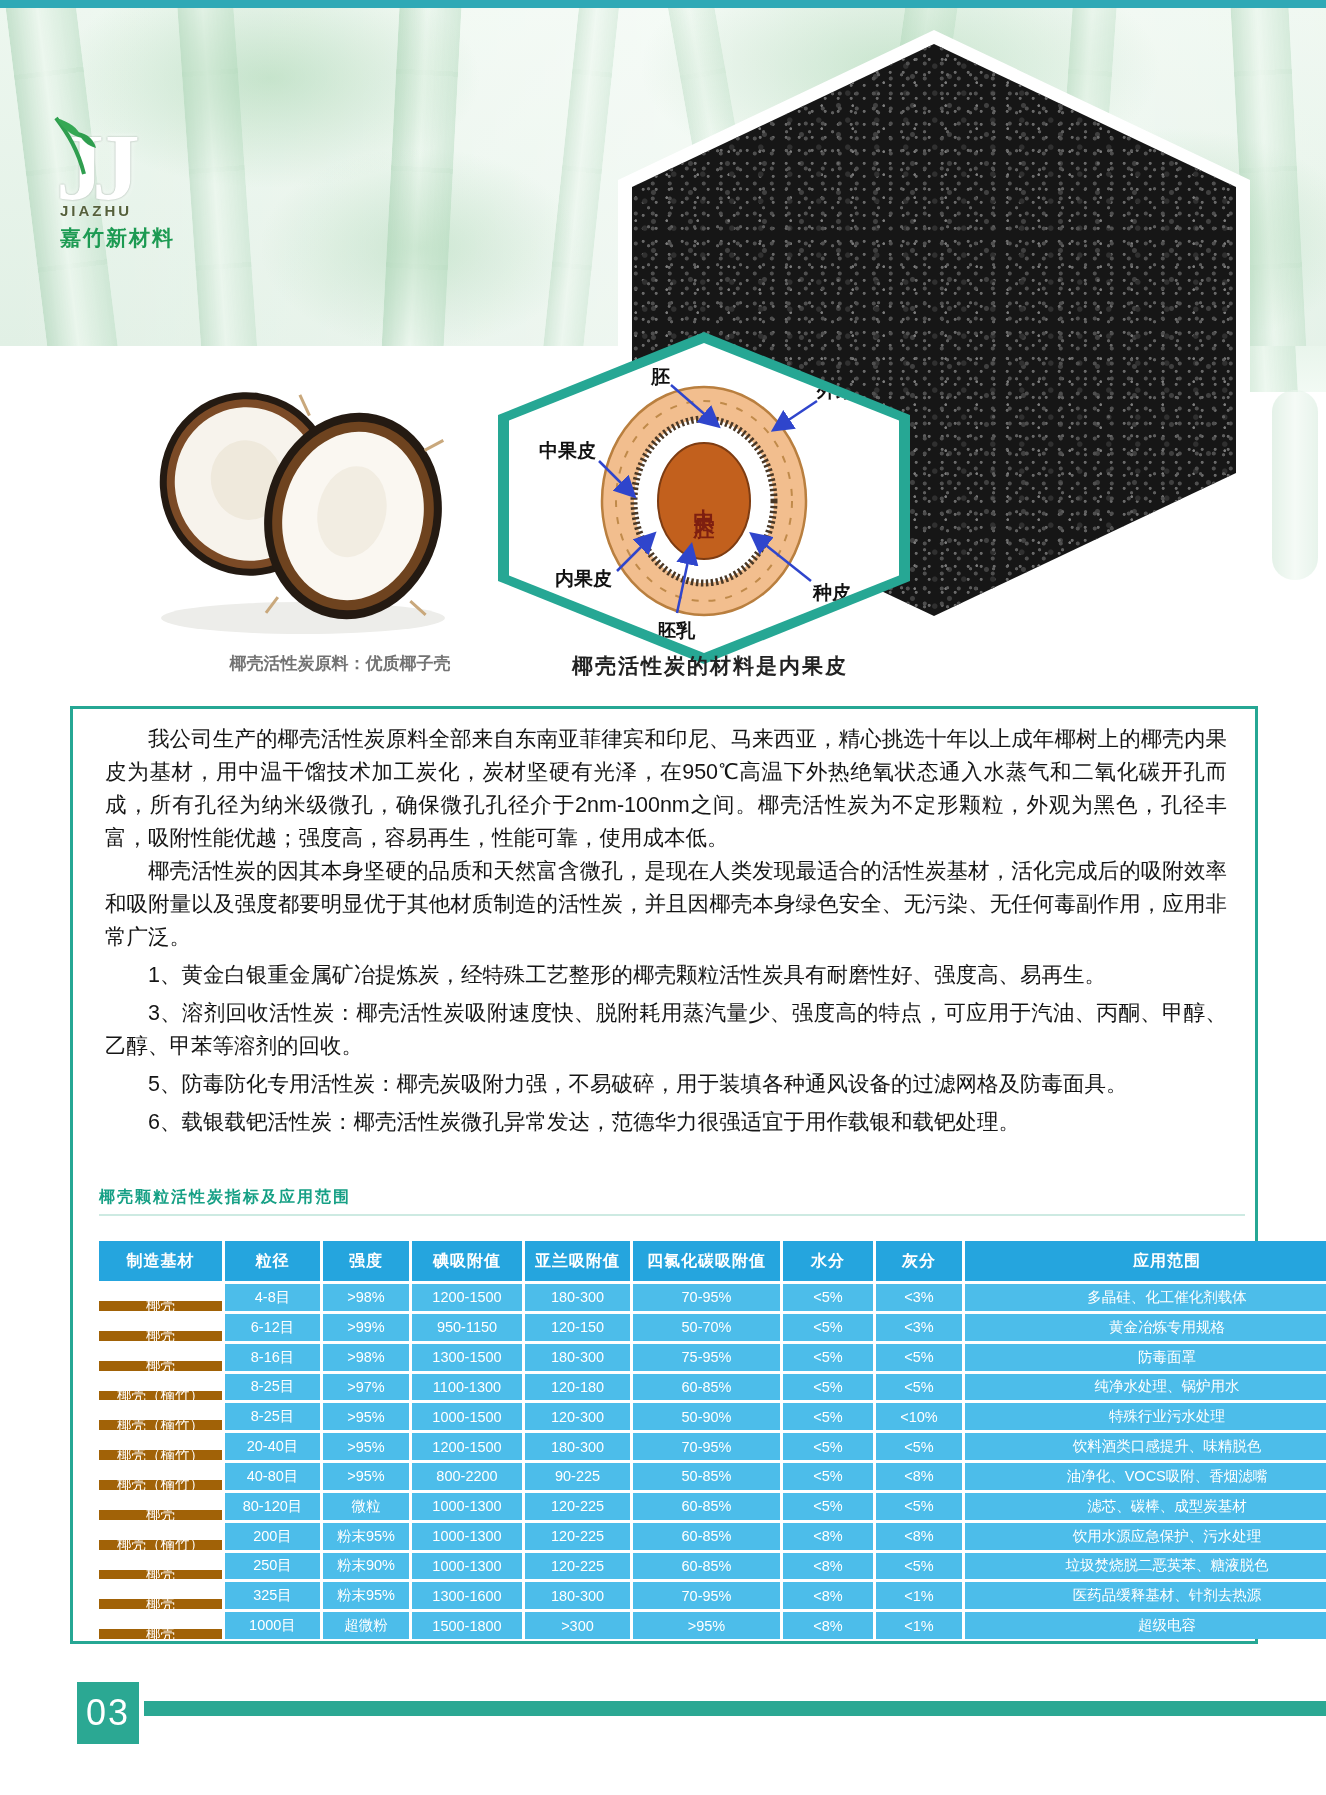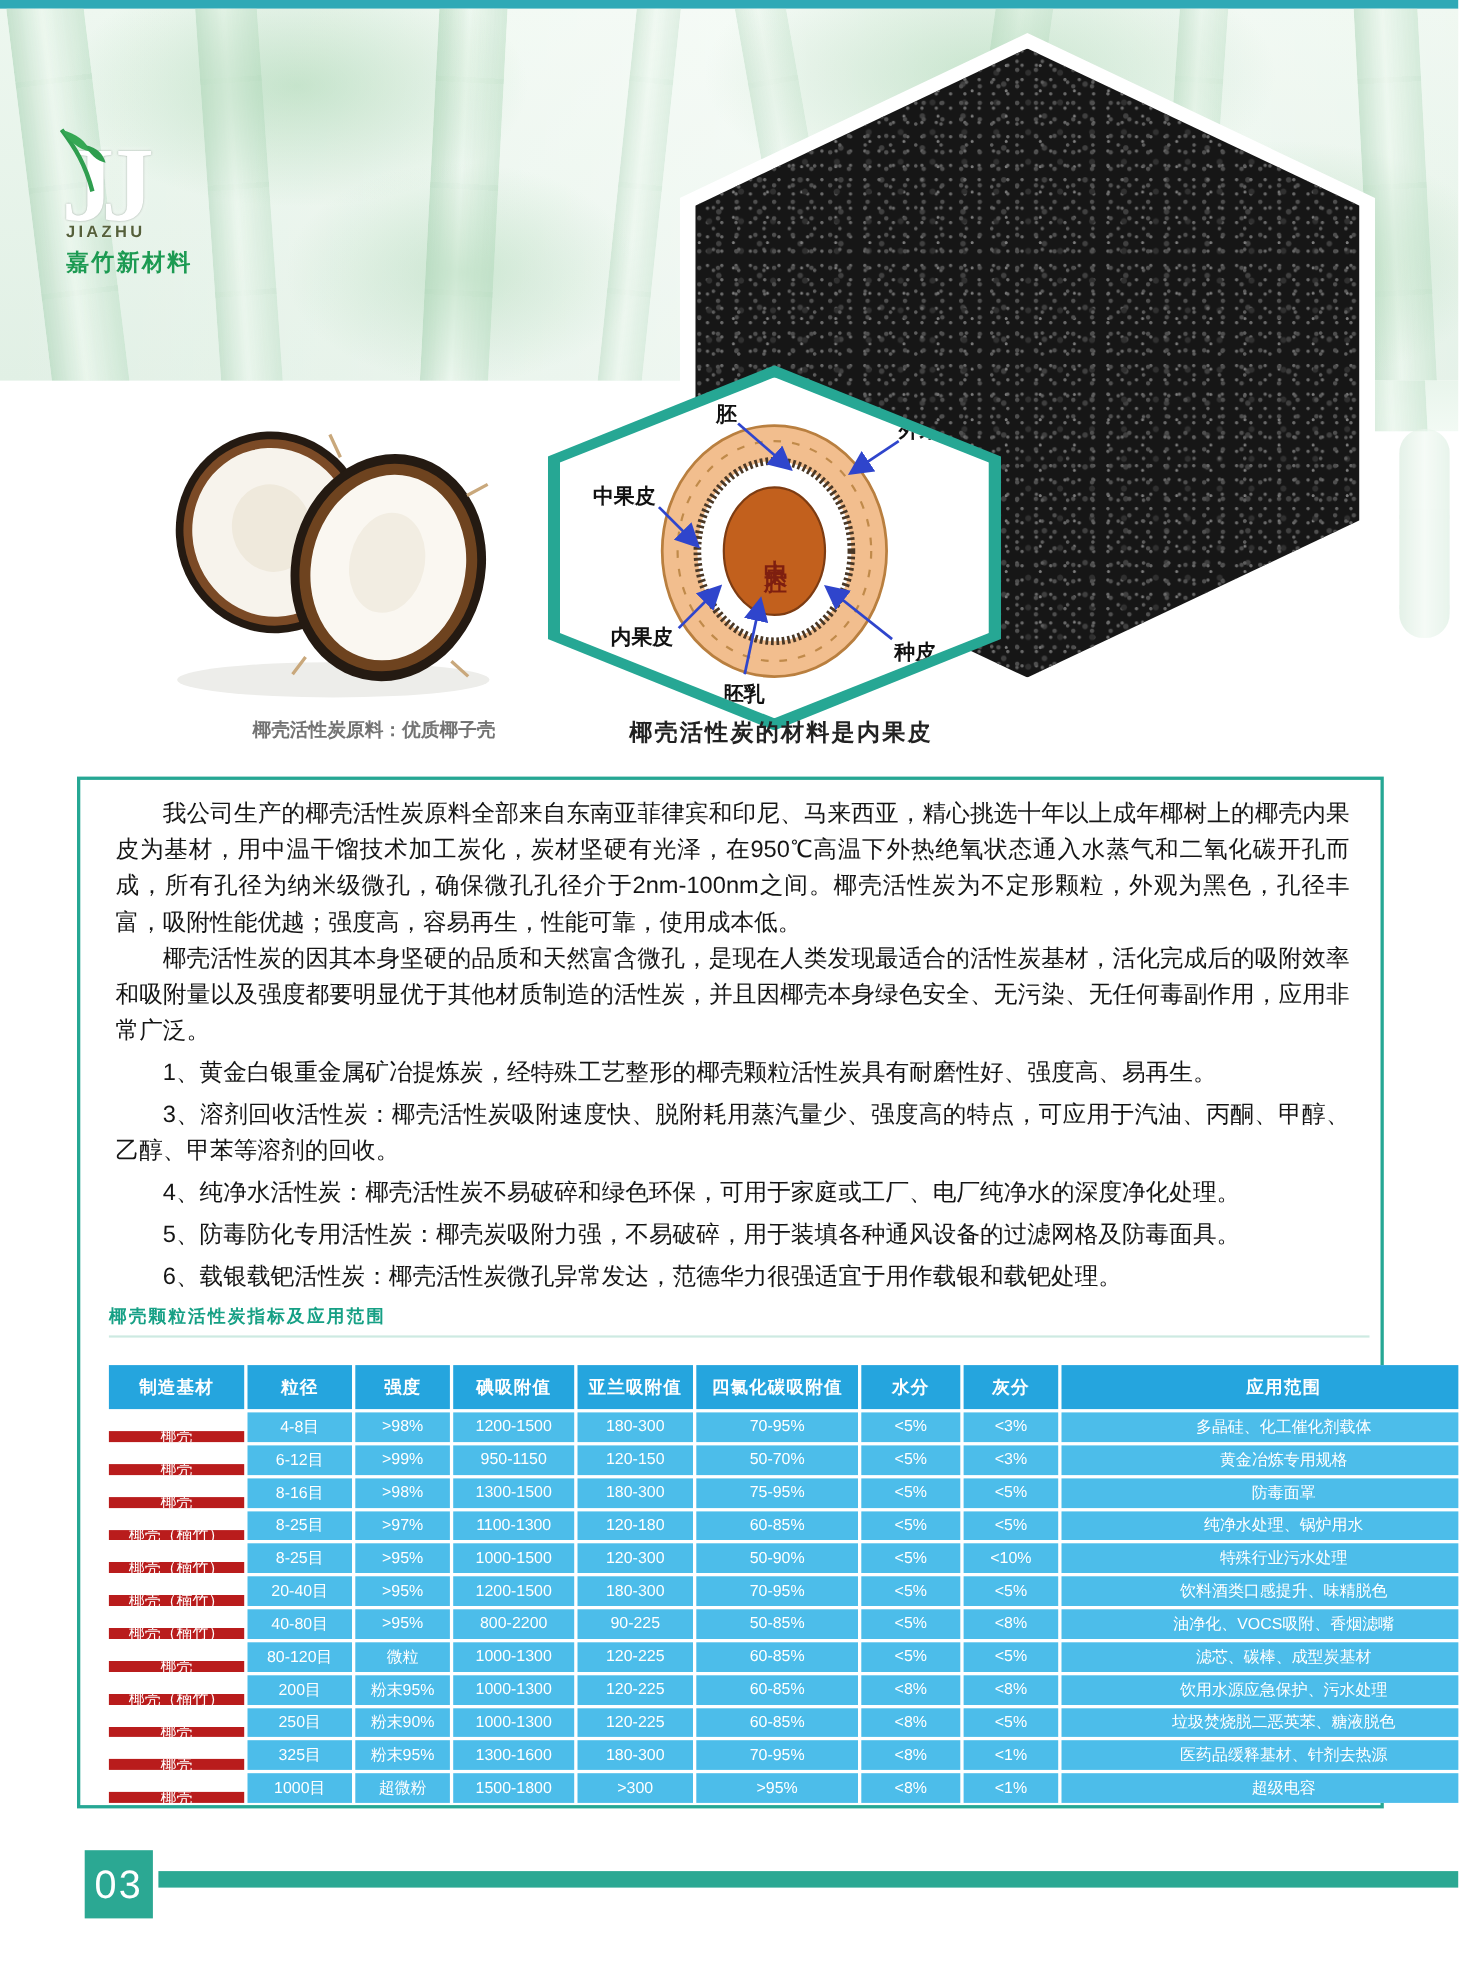--- a/index.html
+++ b/index.html
@@ -73,21 +73,21 @@
   
   .table-title{position:absolute;left:26px;top:478px;width:1146px;font-size:16px;font-weight:bold;
     color:#16A085;letter-spacing:2px;padding-bottom:6px;border-bottom:2px solid #cdeae2;box-sizing:border-box;}
   .spec-table{position:absolute;left:26px;top:532px;width:1270px;height:398px;display:grid;
     grid-template-columns:123px 95px 86px 110px 105px 147px 90px 86px 1fr;
     grid-template-rows:40px repeat(12,1fr);gap:3px;background:#fff;}
   .hcell{background:#25A5DE;color:#fff;font-size:16px;font-weight:bold;display:flex;
     align-items:center;justify-content:center;letter-spacing:1px;}
   .cell{background:#4CBDEA;color:#fff;font-size:14.5px;display:flex;align-items:center;
     justify-content:center;white-space:nowrap;overflow:hidden;}
-  .cell.c0{background:#b91c1c;margin-top:17px;}
+  .cell.c0{background:#a16207;margin-top:17px;}
 
   
   .page-num{position:absolute;left:77px;top:1682px;width:62px;height:62px;background:#2BA893;
     color:#fff;font-size:36px;display:flex;align-items:center;justify-content:center;letter-spacing:2px;}
   .footer-bar{position:absolute;left:144px;top:1701px;width:1182px;height:15px;background:#2BA893;}
 </style>
 </head>
 <body>
 
 <div class="page">
@@ -176,21 +176,20 @@
   </div>
   <div class="caption-right">椰壳活性炭的材料是内果皮</div>
 
   <div class="content-box">
     <div class="box-text">
       <p>我公司生产的椰壳活性炭原料全部来自东南亚菲律宾和印尼、马来西亚，精心挑选十年以上成年椰树上的椰壳内果皮为基材，用中温干馏技术加工炭化，炭材坚硬有光泽，在950℃高温下外热绝氧状态通入水蒸气和二氧化碳开孔而成，所有孔径为纳米级微孔，确保微孔孔径介于2nm-100nm之间。椰壳活性炭为不定形颗粒，外观为黑色，孔径丰富，吸附性能优越；强度高，容易再生，性能可靠，使用成本低。</p>
       <p>椰壳活性炭的因其本身坚硬的品质和天然富含微孔，是现在人类发现最适合的活性炭基材，活化完成后的吸附效率和吸附量以及强度都要明显优于其他材质制造的活性炭，并且因椰壳本身绿色安全、无污染、无任何毒副作用，应用非常广泛。</p>
       <div>
           <p class="li">1、黄金白银重金属矿冶提炼炭，经特殊工艺整形的椰壳颗粒活性炭具有耐磨性好、强度高、易再生。</p>
           <p class="li">3、溶剂回收活性炭：椰壳活性炭吸附速度快、脱附耗用蒸汽量少、强度高的特点，可应用于汽油、丙酮、甲醇、乙醇、甲苯等溶剂的回收。</p>
-          <p class="li">4、纯净水活性炭：椰壳活性炭不易破碎和绿色环保，可用于家庭或工厂、电厂纯净水的深度净化处理。</p>
           <p class="li">5、防毒防化专用活性炭：椰壳炭吸附力强，不易破碎，用于装填各种通风设备的过滤网格及防毒面具。</p>
           <p class="li">6、载银载钯活性炭：椰壳活性炭微孔异常发达，范德华力很强适宜于用作载银和载钯处理。</p>
         </div>
     </div>
     <div class="table-title">椰壳颗粒活性炭指标及应用范围</div>
     <div class="spec-table">
         <div class="hcell">制造基材</div>
         <div class="hcell">粒径</div>
         <div class="hcell">强度</div>
         <div class="hcell">碘吸附值</div>

